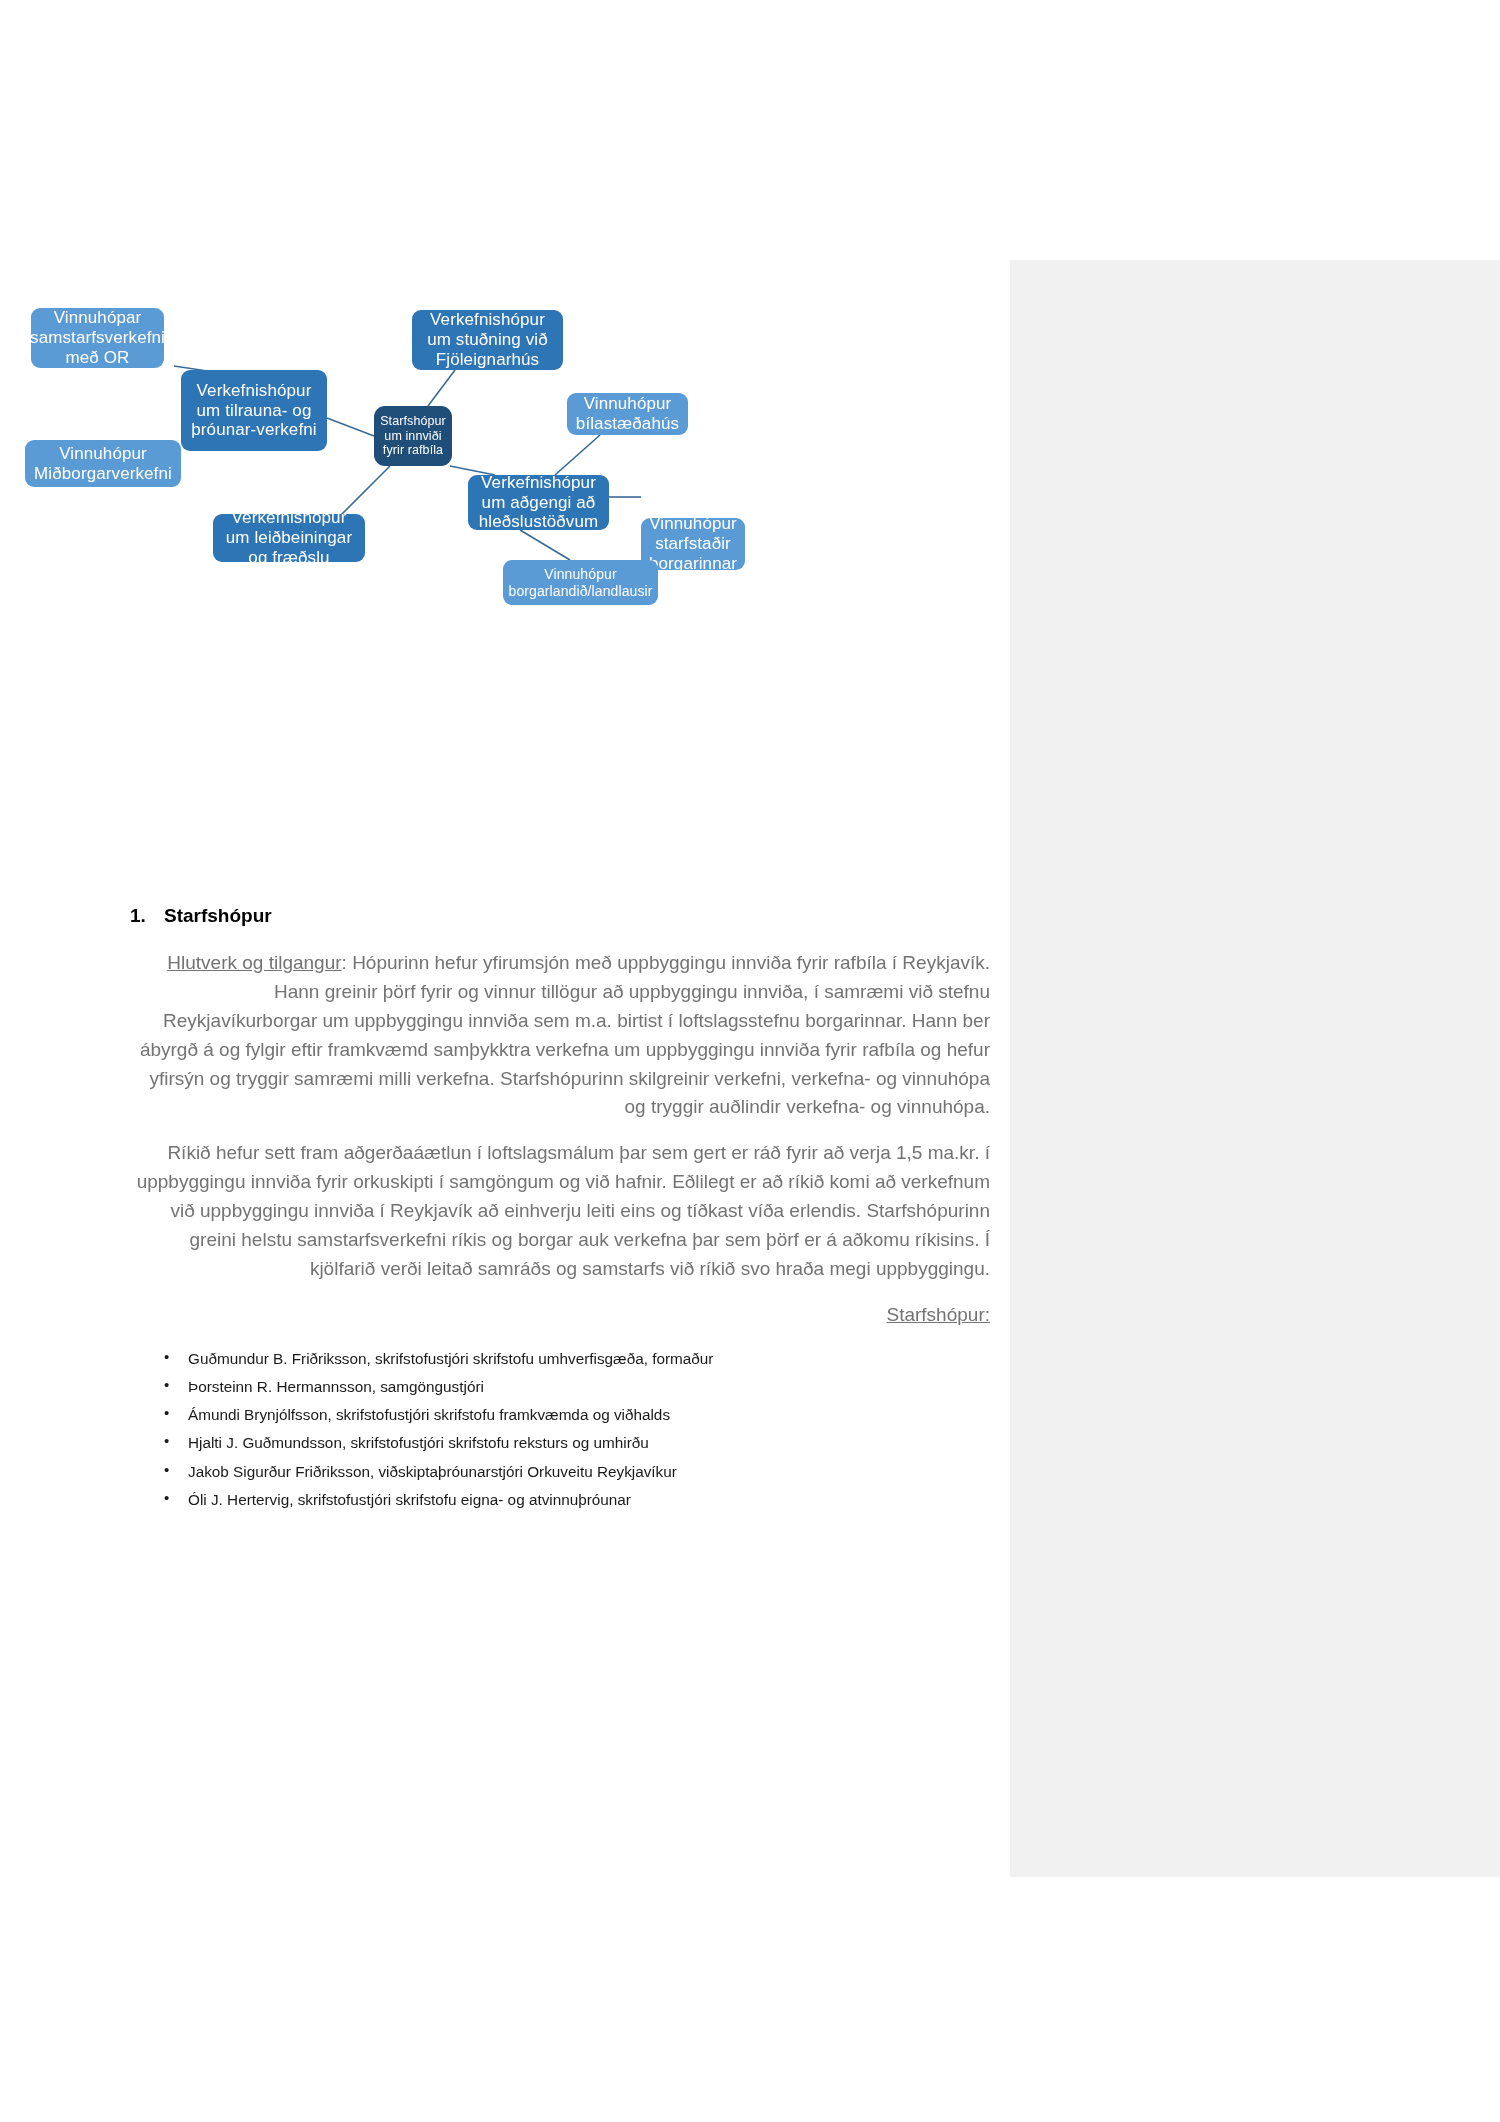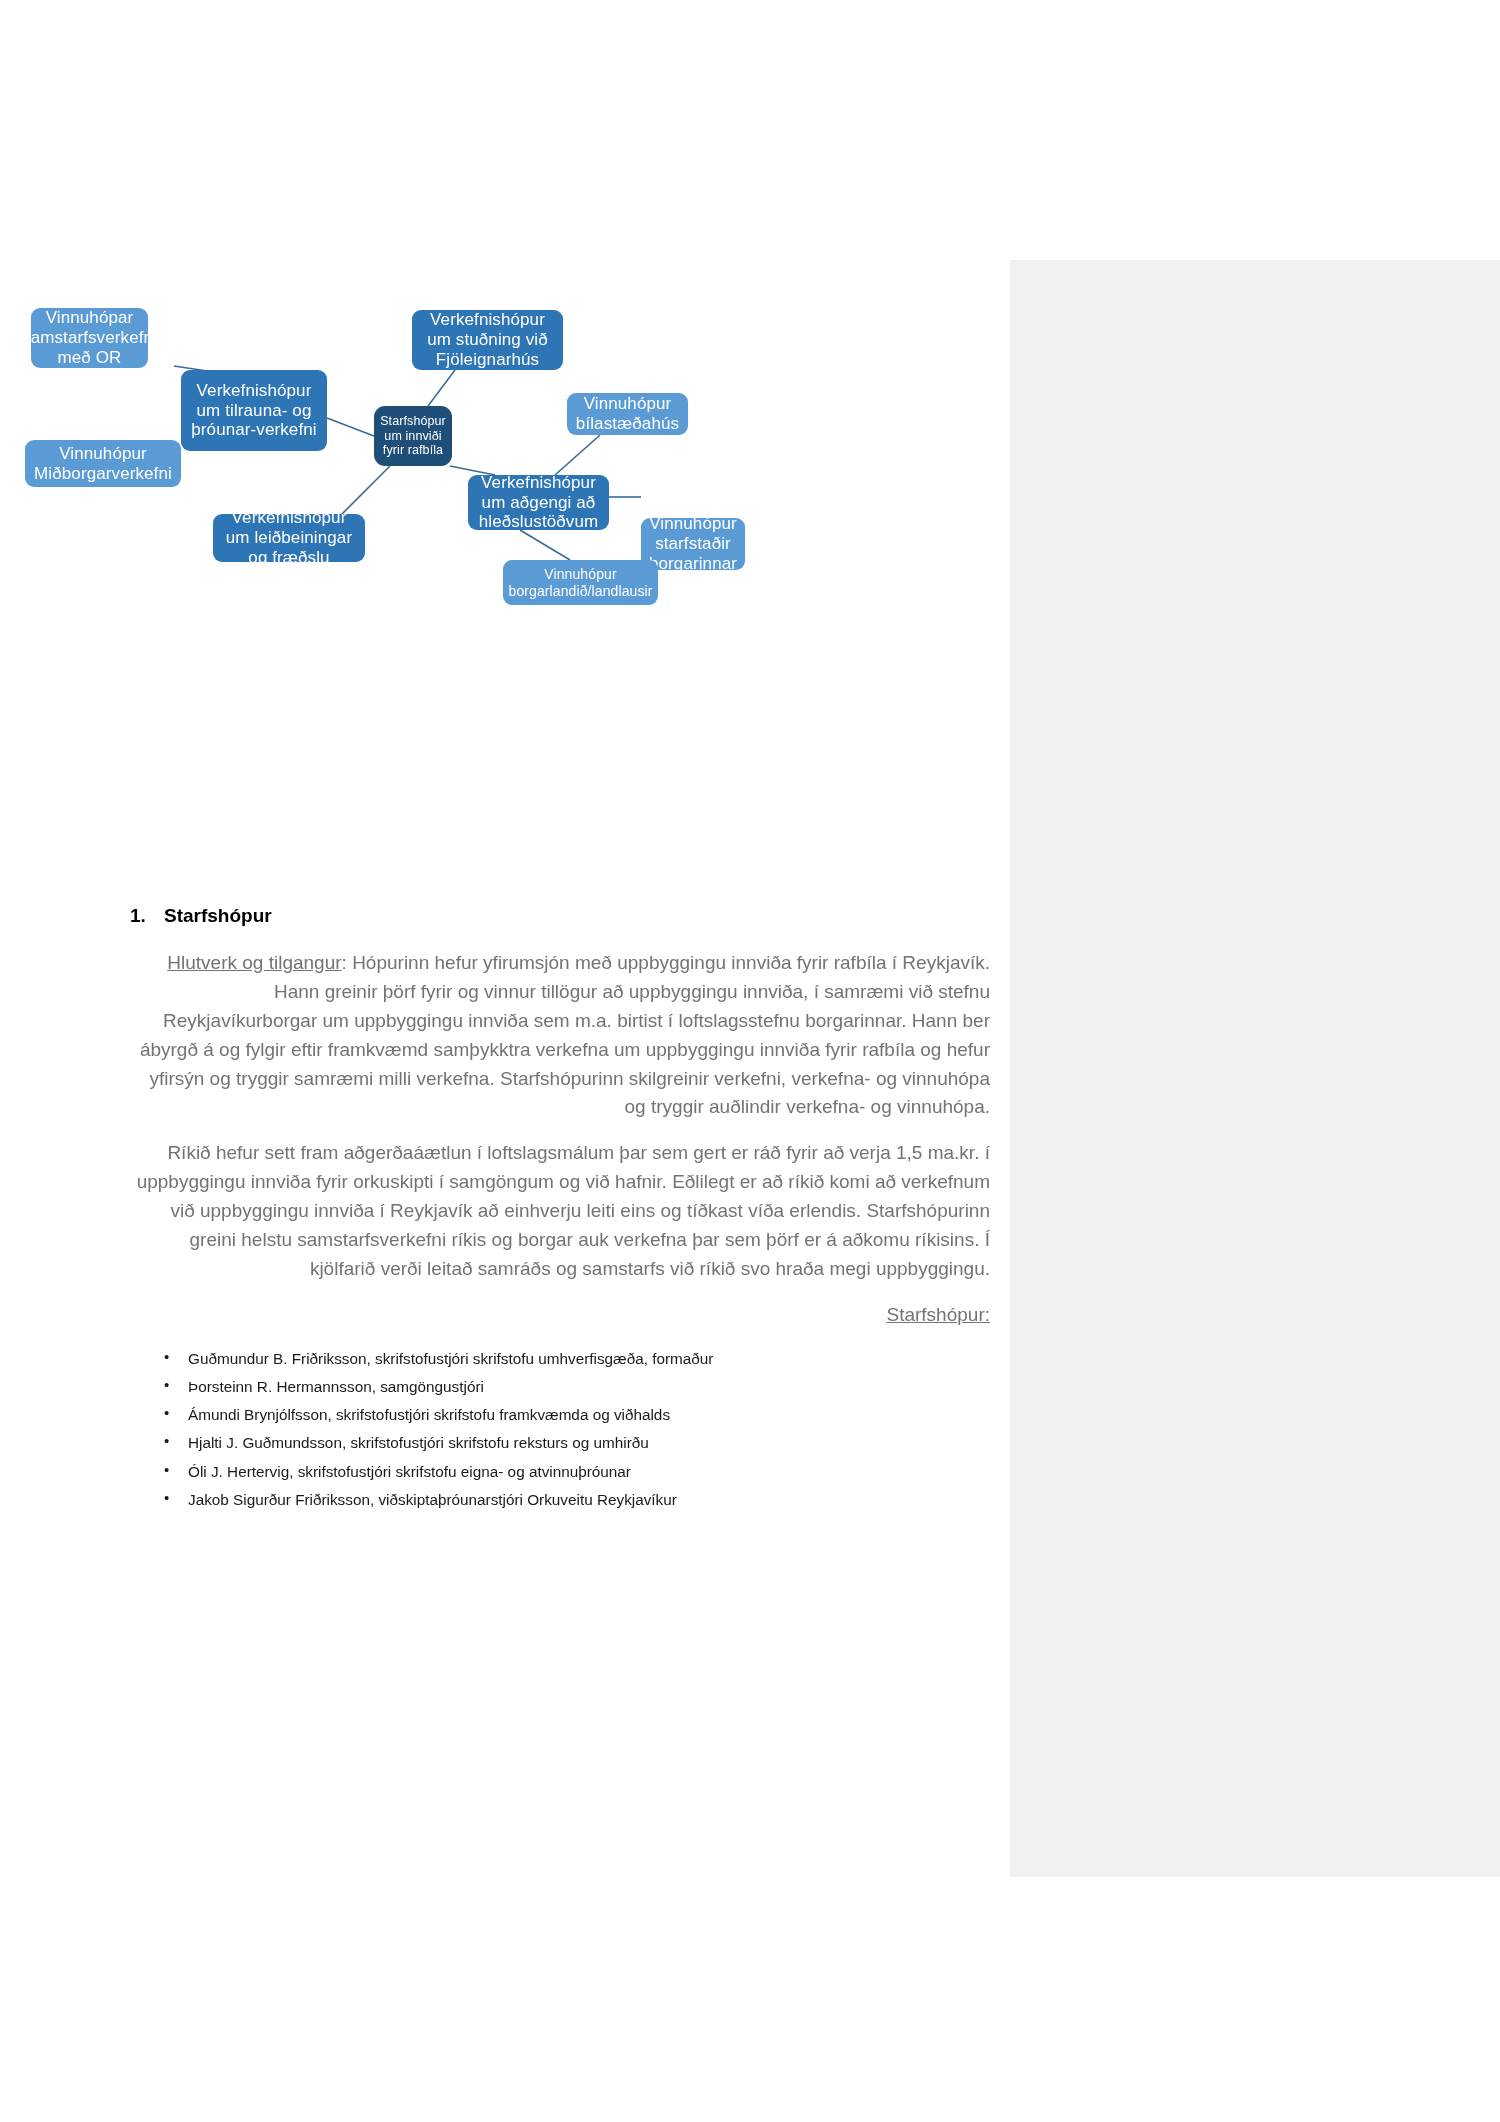--- a/index.html
+++ b/index.html
@@ -42,21 +42,21 @@
   #n-midborgar   {left:25px; top:160px; width:156px;height:47px;}
   #n-studning    {left:412px;top:28px;  width:151px;height:60px;}
   #n-bilastaeda  {left:567px;top:114px; width:148px;height:42px;}
   #n-center      {left:374px;top:126px; width:78px;height:60px;}
   #n-adgengi     {left:468px;top:195px; width:141px;height:55px;}
   #n-starfstadir {left:641px;top:190px; width:104px;height:52px;} 
   #n-borgarland  {left:503px;top:181px; width:155px;height:45px;}
   #n-fraedslu    {left:213px;top:136px; width:152px;height:52px;}
 
   
-  #n-samstarfs  {left:31px; top:-72px;width:117px;height:60px;}
+  #n-samstarfs  {left:31px; top:-72px;width:133px;height:60px;}
   #n-tilrauna   {left:181px;top:-10px;width:146px;height:81px;}
   #n-midborgar  {left:25px; top:60px; width:156px;height:47px;}
   #n-studning   {left:412px;top:-70px;width:151px;height:60px;}
   #n-bilastaeda {left:567px;top:13px; width:121px;height:42px;}
   #n-center     {left:374px;top:26px; width:78px;height:60px;}
   #n-adgengi    {left:468px;top:95px; width:141px;height:55px;}
   #n-starfstadir{left:641px;top:90px; width:104px;height:52px;margin-top:48px;}
   #n-borgarland {left:503px;top:180px;width:155px;height:45px;}
   #n-fraedslu   {left:213px;top:134px;width:152px;height:48px;}
 
@@ -169,18 +169,18 @@
 
     <p class="body">Ríkið hefur sett fram aðgerðaáætlun í loftslagsmálum þar sem gert er ráð fyrir að verja 1,5 ma.kr. í uppbyggingu innviða fyrir orkuskipti í samgöngum og við hafnir. Eðlilegt er að ríkið komi að verkefnum við uppbyggingu innviða í Reykjavík að einhverju leiti eins og tíðkast víða erlendis. Starfshópurinn greini helstu samstarfsverkefni ríkis og borgar auk verkefna þar sem þörf er á aðkomu ríkisins.  Í kjölfarið verði leitað samráðs og samstarfs við ríkið svo hraða megi uppbyggingu.</p>
 
     <p class="body"><span class="u">Starfshópur:</span></p>
 
     <ul class="members">
       <li>Guðmundur B. Friðriksson, skrifstofustjóri skrifstofu umhverfisgæða, formaður</li>
       <li>Þorsteinn R. Hermannsson, samgöngustjóri</li>
       <li>Ámundi Brynjólfsson, skrifstofustjóri skrifstofu framkvæmda og viðhalds</li>
       <li>Hjalti J. Guðmundsson, skrifstofustjóri skrifstofu reksturs og umhirðu</li>
+      <li>Jakob Sigurður Friðriksson, viðskiptaþróunarstjóri Orkuveitu Reykjavíkur</li>
       <li>Óli J. Hertervig, skrifstofustjóri skrifstofu eigna- og atvinnuþróunar</li>
-      <li>Jakob Sigurður Friðriksson, viðskiptaþróunarstjóri Orkuveitu Reykjavíkur</li>
     </ul>
 
   </div>
 </div>
 
 </body></html>

